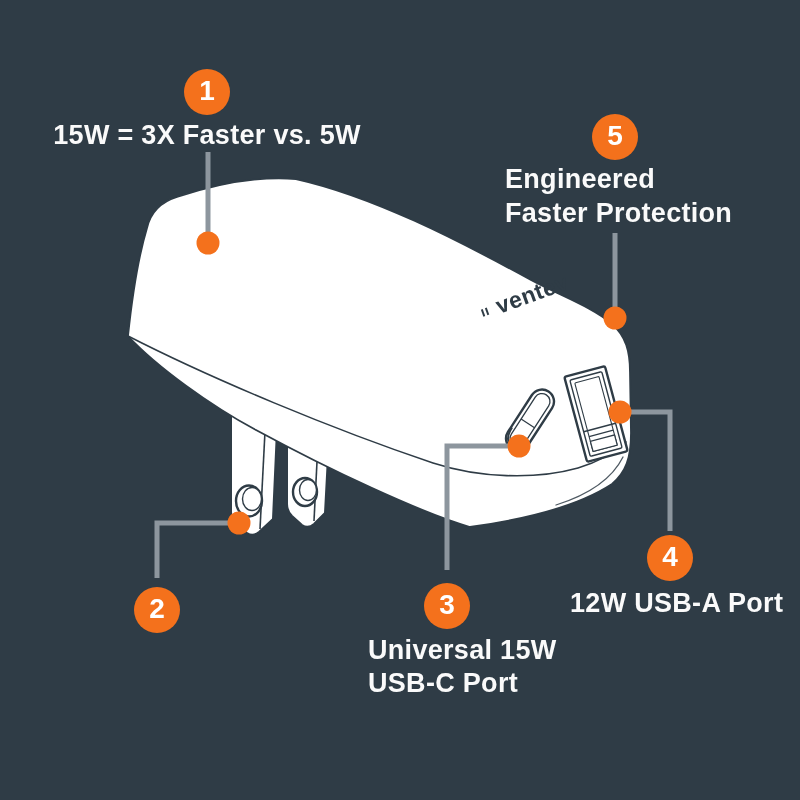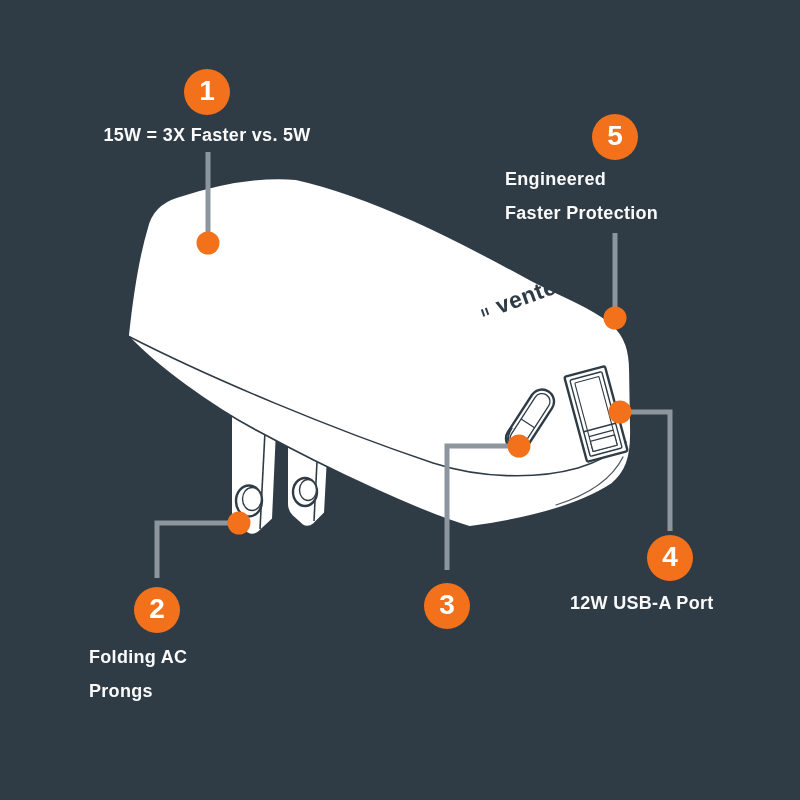--- a/index.html
+++ b/index.html
@@ -21,21 +21,21 @@
   .badge span{
     color:#ffffff;
     font-size:28px;
     font-weight:800;
     line-height:1;
     transform:translateY(-1px);
   }
   .callout-label{
     position:absolute;
     color:#fafafa;
-    font-size:18px;
+    font-size:27px;
     font-weight:700;
     letter-spacing:0.3px;
     white-space:pre-line;
   }
   .lh34{line-height:34px;}
   .lh33{line-height:33px;}
   .center{text-align:center;}
 </style>
 </head>
 <body>
@@ -122,19 +122,19 @@
       <span>3</span>
     </div>
   <div class="badge" style="left:647px;top:535px">
       <span>4</span>
     </div>
   <div class="badge" style="left:592px;top:114px">
       <span>5</span>
     </div>
 
   <div class="callout-label lh34 center" style="left:22px;top:118px;width:370px">15W = 3X Faster vs. 5W</div>
-  <div class="callout-label lh34" style="left:89px;top:640px">Folding AC
-Prongs</div>
+  <div class="callout-label lh33" style="left:368px;top:634px">Universal 15W
+USB-C Port</div>
   <div class="callout-label lh34" style="left:570px;top:586px">12W USB-A Port</div>
   <div class="callout-label lh34" style="left:505px;top:162px">Engineered
 Faster Protection</div>
 
 </div>
 
 </body></html>

